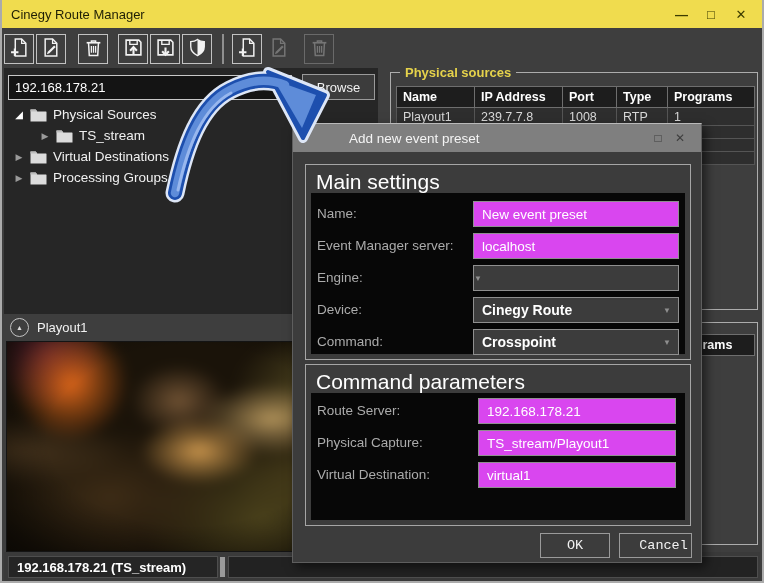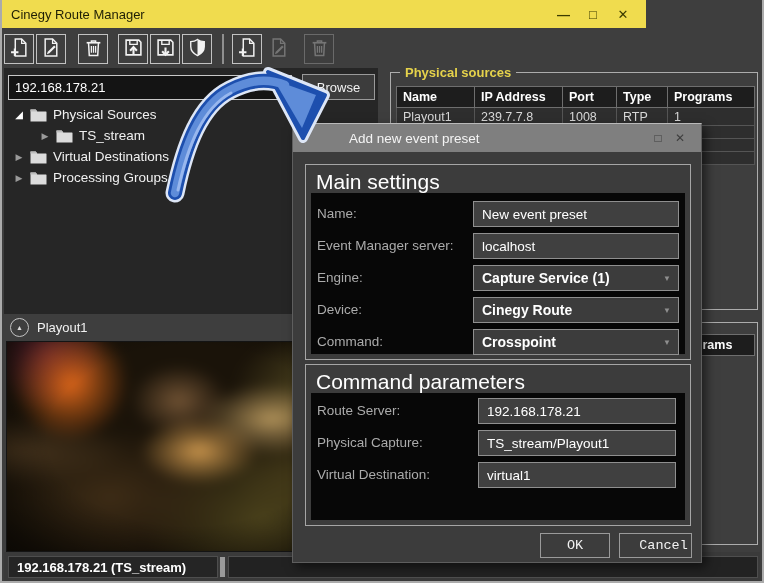--- a/index.html
+++ b/index.html
@@ -2,21 +2,21 @@
 <html><head>
 <meta charset="utf-8">
 <style>
   * { margin:0; padding:0; box-sizing:border-box; }
   html,body { width:764px; height:583px; background:#3E3E3E; overflow:hidden;
               font-family:"Liberation Sans", sans-serif; }
   #window { position:relative; width:764px; height:583px; background:#3E3E3E;
             border:2px solid #ABABAB; border-top:none; overflow:hidden; }
 
   
-  .titlebar { position:absolute; left:-2px; top:0; width:646px; height:28px;
+  .titlebar { position:absolute; left:-2px; top:0; width:764px; height:28px;
               background:#F0DC4E; color:#262600; display:flex; align-items:center; }
   .titlebar .title { font-size:13px; padding-left:11px; color:#1f1f05; }
   .win-controls { position:absolute; right:8px; top:0; height:28px; display:flex; }
   .win-btn { width:30px; height:28px; display:flex; align-items:center; justify-content:center;
              color:#3C3C00; font-size:13px; cursor:default; }
   .win-btn.min { font-weight:bold; letter-spacing:-1px; }
 
   
   .toolbar { position:absolute; left:2px; top:32px; height:34px; display:flex; align-items:center; }
   .tbtn { width:30px; height:30px; border:1px solid #C2C2C2; background:transparent;
@@ -103,21 +103,21 @@
               color:#3E3E3E; font-size:12px; }
   .dlg-group { position:absolute; left:12px; width:386px; border:1px solid #A6A6A6; background:#3C3C3C; }
   .dg1 { top:40px; height:196px; }
   .dg2 { top:240px; height:162px; }
   .dlg-group-title { height:27px; color:#FFF; font-size:21px; padding:5px 0 0 10px; }
   .dlg-group-body { position:absolute; left:5px; right:5px; top:28px; bottom:5px; background:#070707;
                     padding:8px 10px 0 6px; }
   .dg2 .dlg-group-body { padding-top:5px; }
   .frow { position:relative; height:26px; margin-bottom:6px; }
   .flabel { position:absolute; left:0; top:5px; color:#ABABAB; font-size:13.5px; }
-  .ftext { position:absolute; left:156px; top:0; width:206px; height:26px; background:#404040;
+  .ftext { position:absolute; left:156px; top:0; width:206px; height:26px; background:#d946ef;
            border:1px solid #8F8F8F; color:#FFF; font-size:13.5px; padding:0 8px;
            font-family:"Liberation Sans", sans-serif; }
   .dg2 .ftext { left:161px; width:198px; }
   .fcombo { position:absolute; left:156px; top:0; width:206px; height:26px; background:#3C3C3C;
             border:1px solid #8F8F8F; color:#FFF; display:flex; align-items:center; }
   .fcombo .cval { font-size:14px; font-weight:bold; padding-left:8px; flex:1; }
   .fcombo .caret { font-size:8px; color:#8E8E8E; padding-right:7px; }
   .dlg-btn { position:absolute; top:409px; height:25px; background:transparent; border:1px solid #9A9A9A;
              color:#F2F2F2; font-size:13.5px; font-family:Liberation Mono, monospace; }
   .btn-ok { left:247px; width:70px; }
@@ -380,21 +380,20 @@
           <span class="flabel">Name:</span>
           <input class="ftext" value="New event preset" style="">
         </div>
         <div class="frow">
           <span class="flabel">Event Manager server:</span>
           <input class="ftext" value="localhost" style="">
         </div>
         <div class="frow">
           <span class="flabel">Engine:</span>
           <div class="fcombo">
-            <span class="cval">Capture Service (1)</span>
             <span class="caret">▼</span>
           </div>
         </div>
         <div class="frow">
           <span class="flabel">Device:</span>
           <div class="fcombo">
             <span class="cval">Cinegy Route</span>
             <span class="caret">▼</span>
           </div>
         </div>

